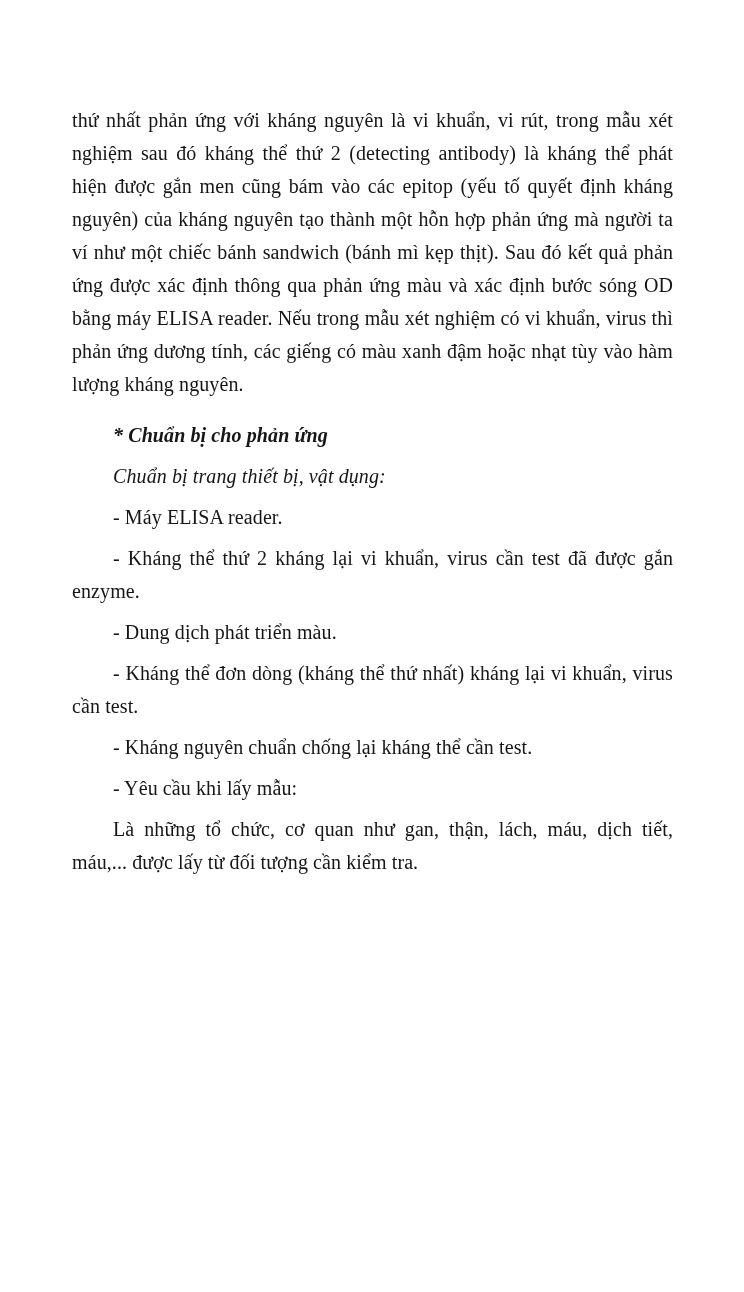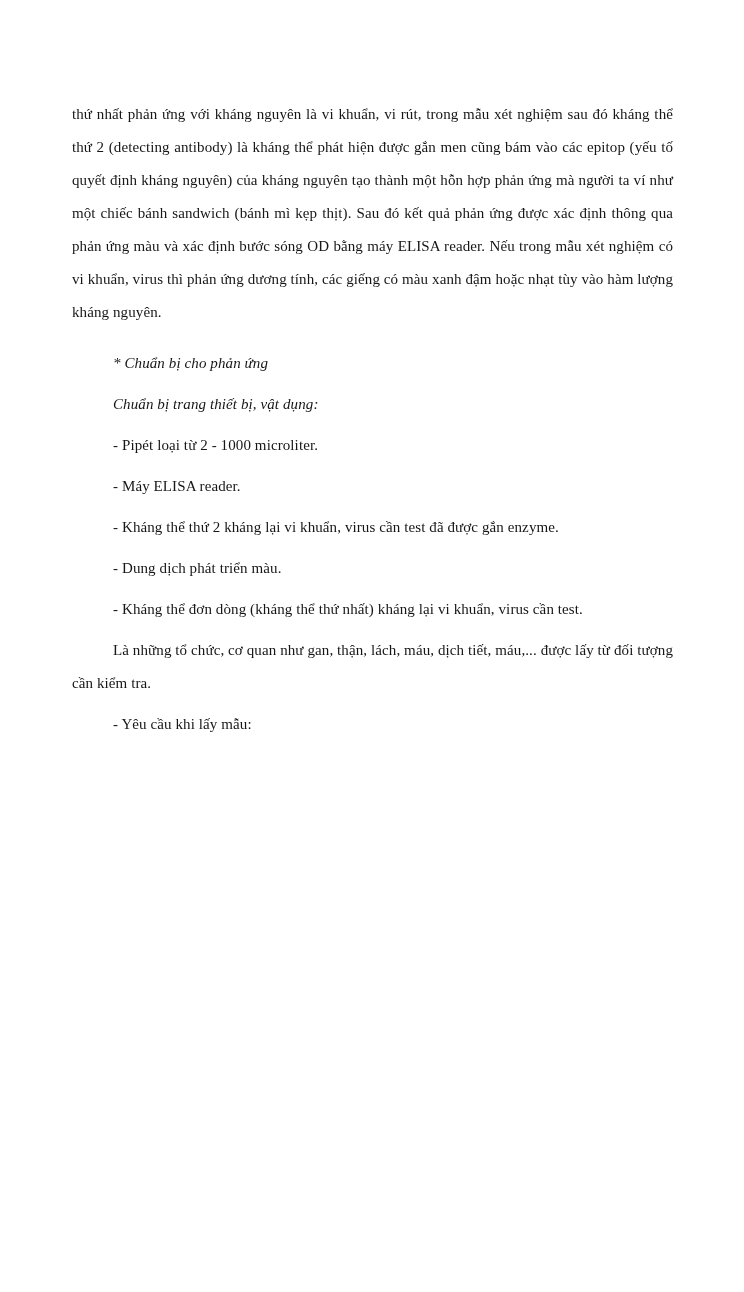--- a/index.html
+++ b/index.html
@@ -12,37 +12,37 @@
     width: 744px;
     height: 1292px;
     background: #ffffff;
     color: #161616;
     font-family: "Liberation Serif", "DejaVu Serif", serif;
     overflow: hidden;
   }
   .text-block {
     position: absolute;
     left: 72px;
-    top: 98px;
+    top: 104px;
     width: 601px;
-    font-size: 15px;
+    font-size: 20px;
     line-height: 33px;
     text-align: justify;
     letter-spacing: 0.1px;
   }
   .text-block p {
     margin: 8px 0 0 0;
     text-indent: 41px;
   }
   .text-block p.intro {
     margin-top: 0;
     text-indent: 0;
   }
   .heading {
-    font-weight: normal;
+    font-weight: bold;
     font-style: italic;
     margin-top: 18px !important;
   }
   .italic {
     font-style: italic;
   }
   .footer-ornament {
     position: absolute;
     left: 50%;
     transform: translateX(-50%);
@@ -64,26 +64,26 @@
 
 <div class="sheet">
 
   <article class="text-block">
     <p class="intro">thứ nhất phản ứng với kháng nguyên là vi khuẩn, vi rút, trong mẫu xét nghiệm sau đó kháng thể thứ 2 (detecting antibody) là kháng thể phát hiện được gắn men cũng bám vào các epitop (yếu tố quyết định kháng nguyên) của kháng nguyên tạo thành một hỗn hợp phản ứng mà người ta ví như một chiếc bánh sandwich (bánh mì kẹp thịt). Sau đó kết quả phản ứng được xác định thông qua phản ứng màu và xác định bước sóng OD bằng máy ELISA reader. Nếu trong mẫu xét nghiệm có vi khuẩn, virus thì phản ứng dương tính, các giếng có màu xanh đậm hoặc nhạt tùy vào hàm lượng kháng nguyên.</p>
 
     <p class="heading">* Chuẩn bị cho phản ứng</p>
 
     <p class="italic">Chuẩn bị trang thiết bị, vật dụng:</p>
 
-    <p>- Pipét loại từ 2 - 1000 microliter.</p>
     <p>- Máy ELISA reader.</p>
     <p>- Kháng thể thứ 2 kháng lại vi khuẩn, virus cần test đã được gắn enzyme.</p>
     <p>- Dung dịch phát triển màu.</p>
     <p>- Kháng thể đơn dòng (kháng thể thứ nhất) kháng lại vi khuẩn, virus cần test.</p>
+    <p>- Kháng nguyên chuẩn chống lại kháng thể cần test.</p>
 
 
+    <p>- Yêu cầu khi lấy mẫu:</p>
+
     <p>Là những tổ chức, cơ quan như gan, thận, lách, máu, dịch tiết, máu,... được lấy từ đối tượng cần kiểm tra.</p>
-
-    <p>- Yêu cầu khi lấy mẫu:</p>
   </article>
 
 
 </div>
 
 </body></html>

